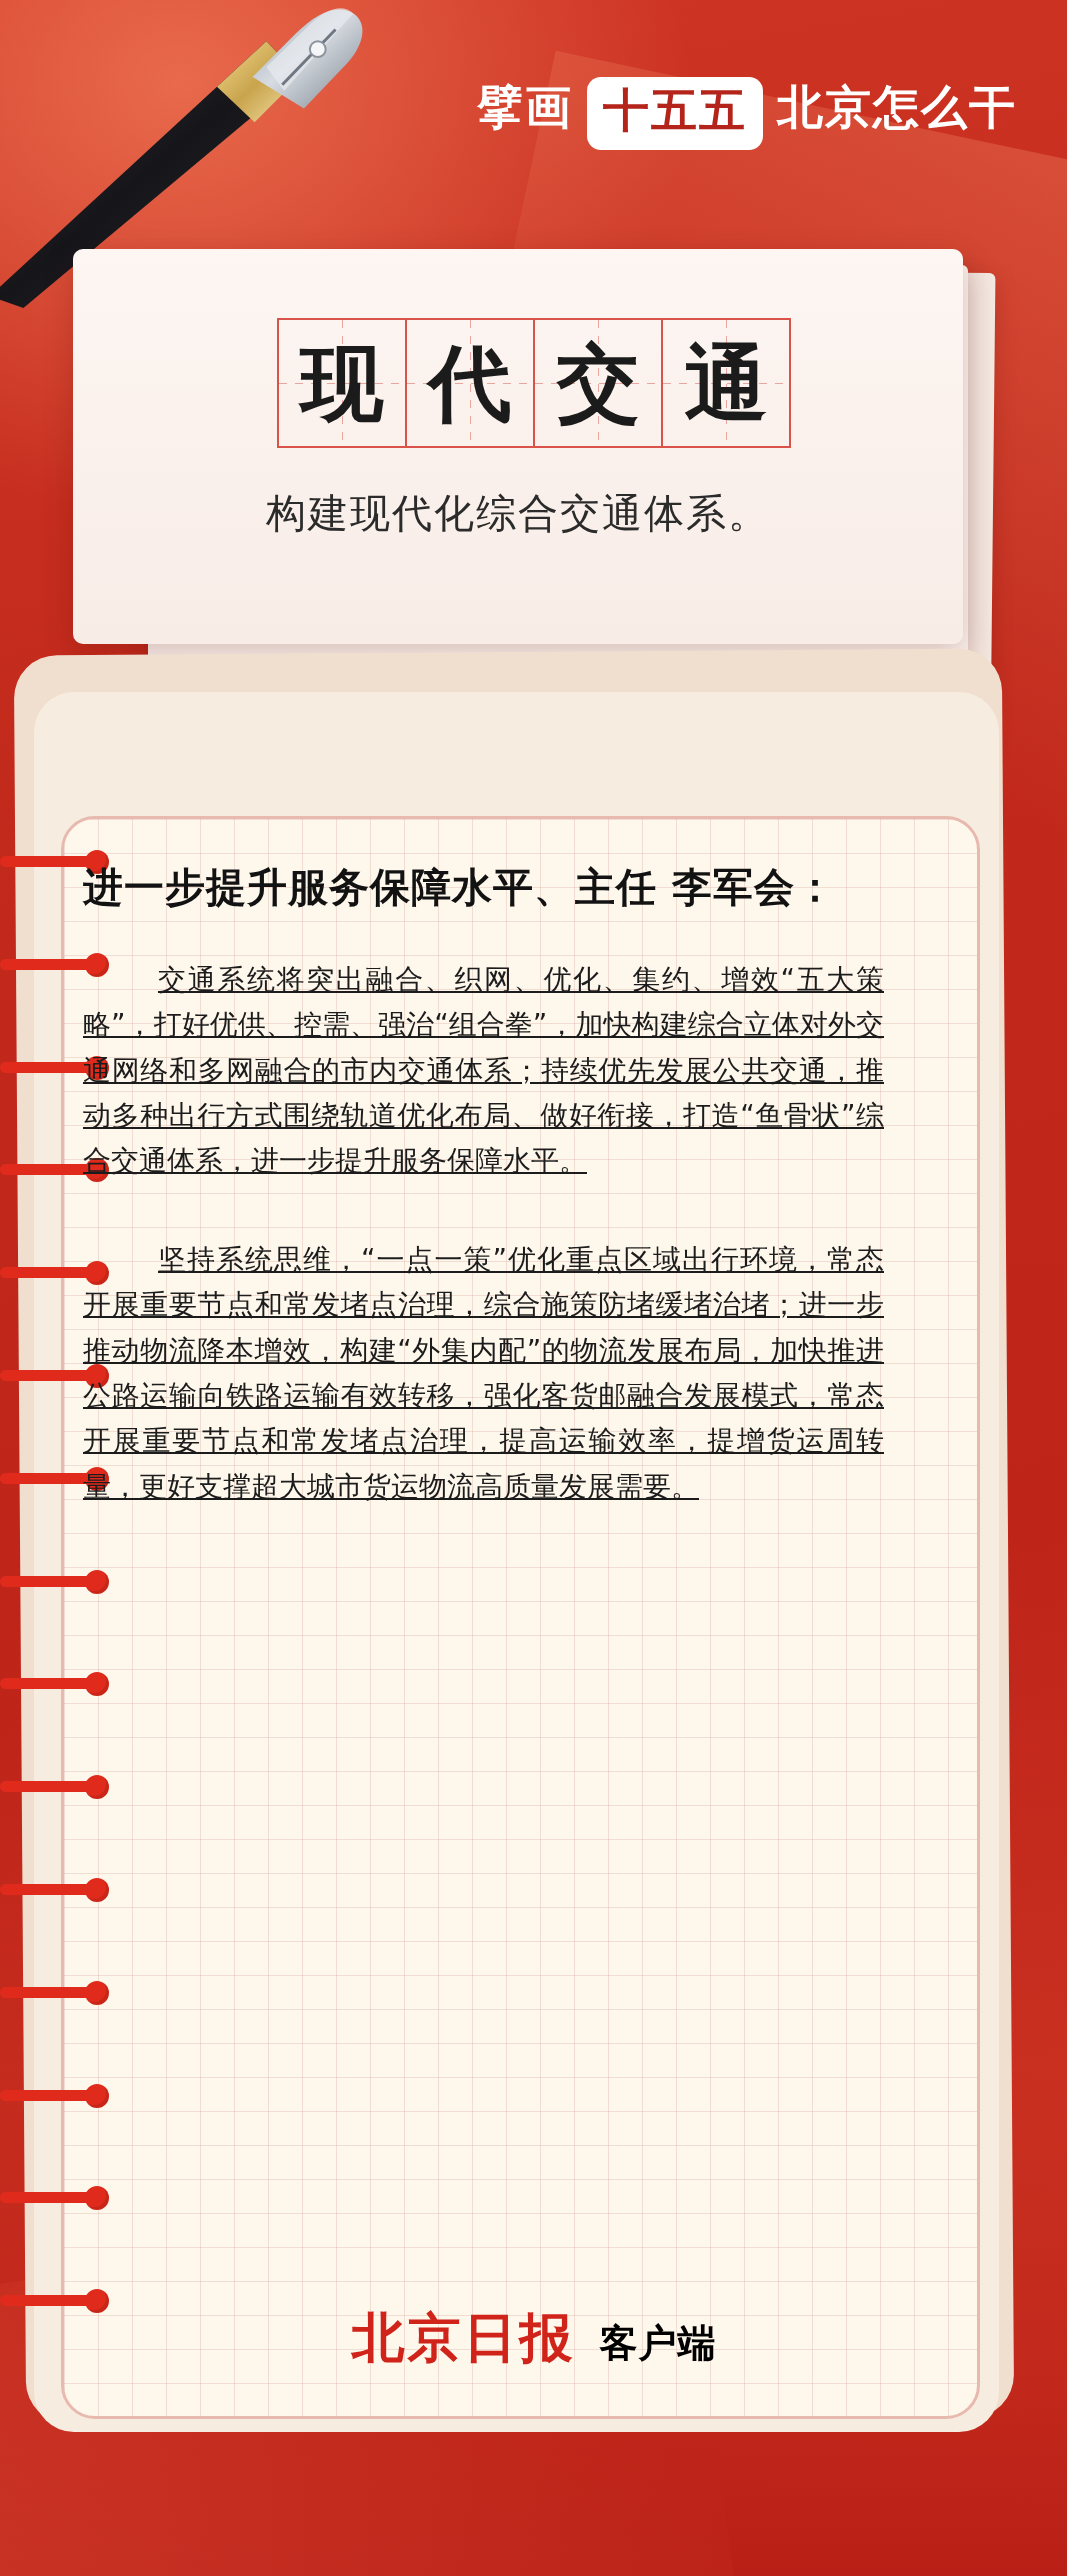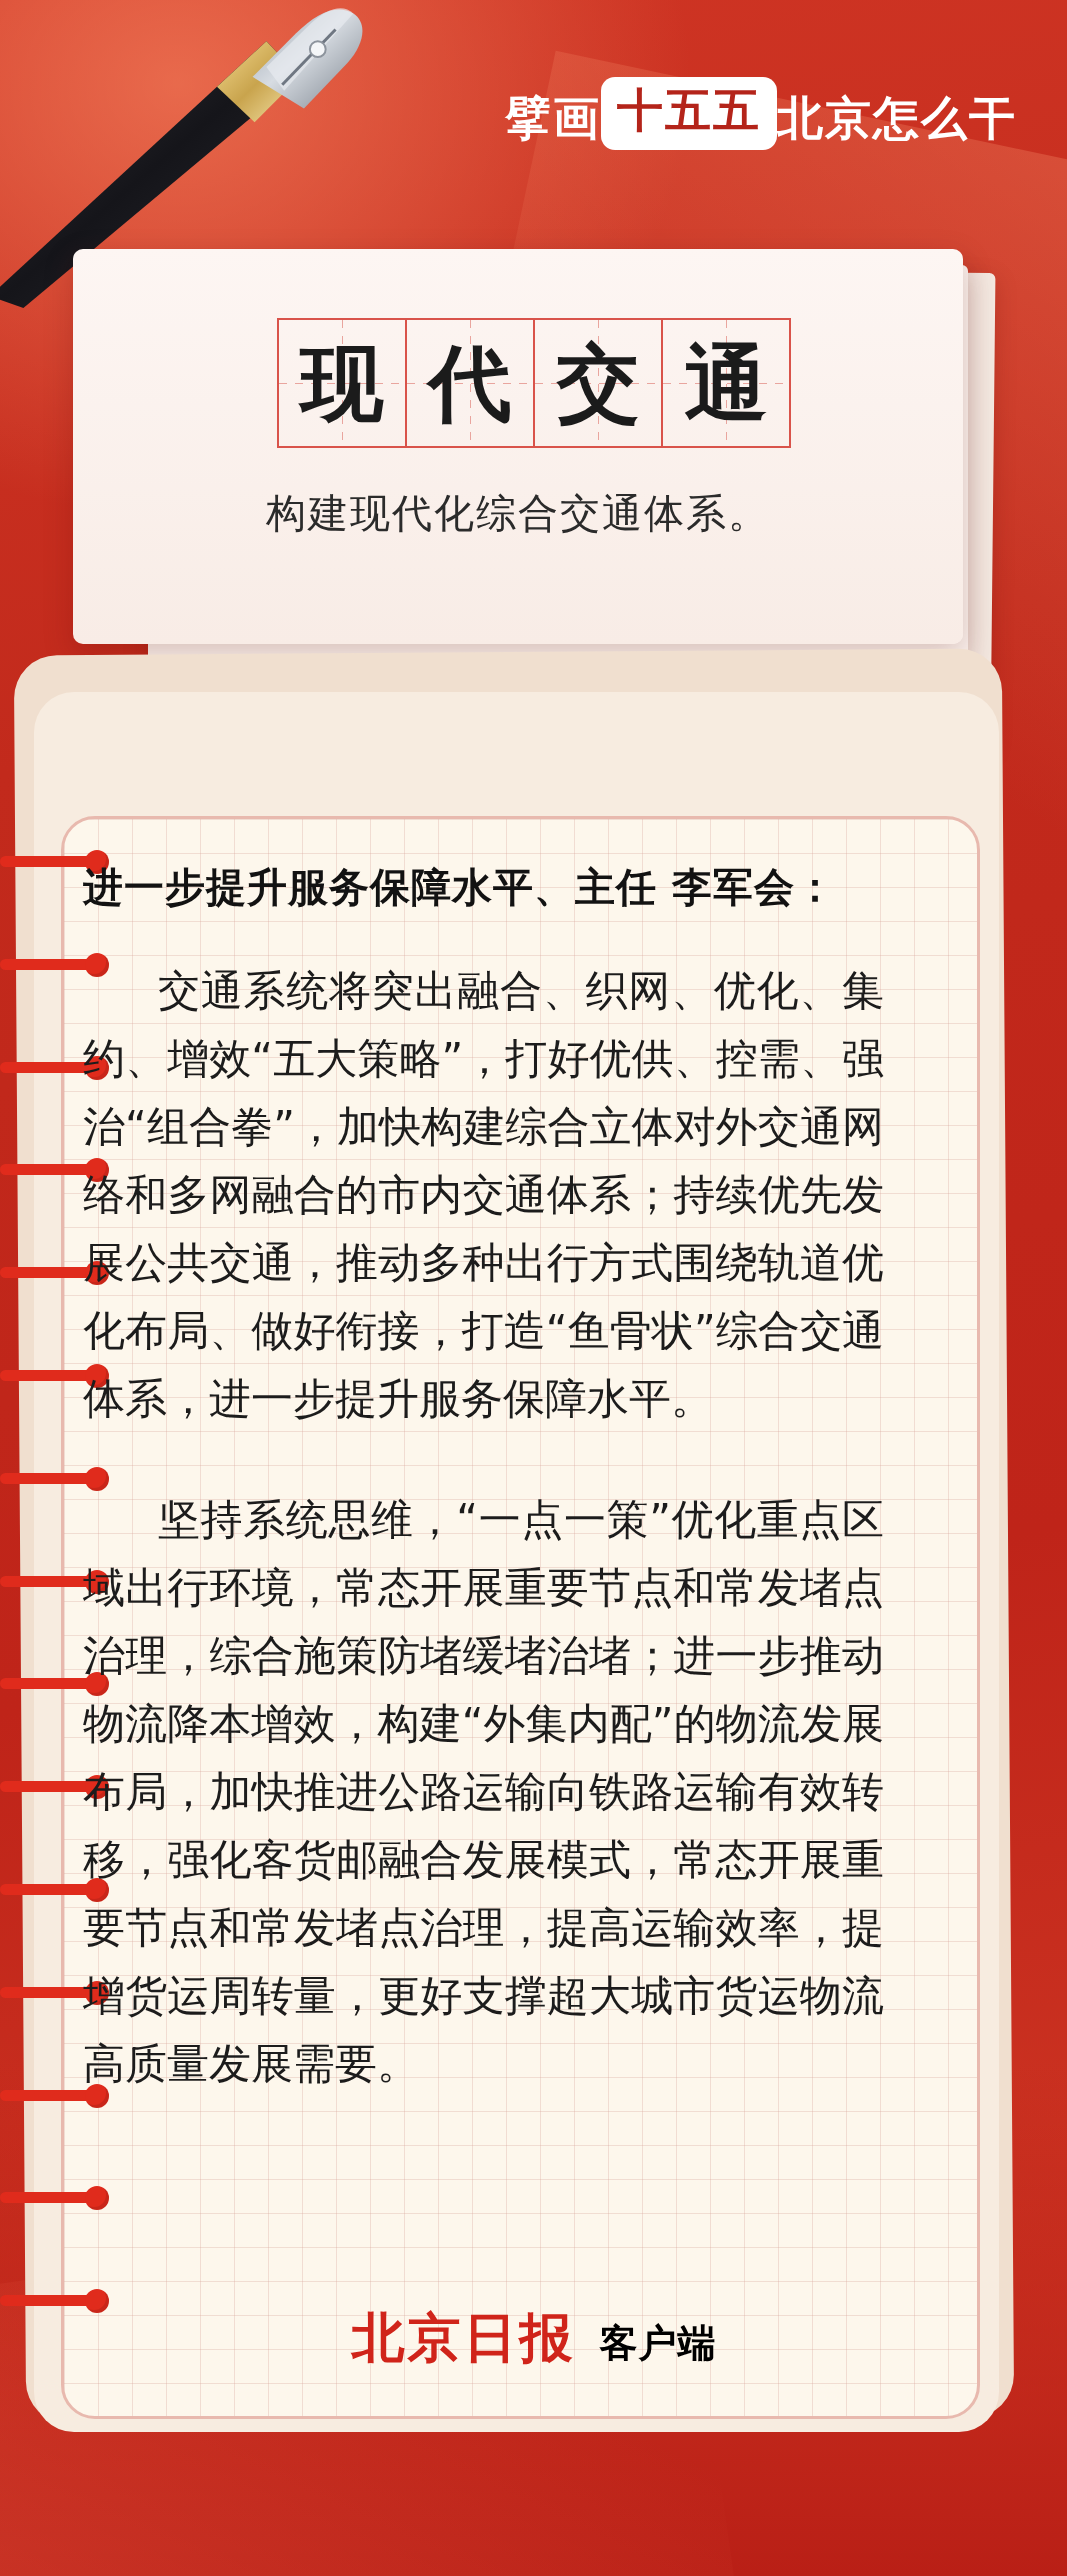--- a/index.html
+++ b/index.html
@@ -54,21 +54,22 @@
   }
   .pen {
     position: absolute;
     left: -30px; top: -18px;
     width: 415px; height: 326px;
   }
   .header-title {
     position: absolute;
     right: 51px; top: 77px;
     display: flex;
-    align-items: flex-end;
+    align-items: flex-start;
+    gap: 14px;
     white-space: nowrap;
     margin-left: 40px;
   }
   .ht-text {
     font-family: "DejaVu Sans", sans-serif;
     font-weight: bold;
     font-size: 46px;
     color: #ffffff;
     letter-spacing: 2px;
   }
@@ -222,27 +223,28 @@
   .card-heading {
     font-family: "DejaVu Sans", sans-serif;
     font-weight: bold;
     font-size: 40px;
     color: #121212;
     letter-spacing: 1px;
     margin-bottom: 42px;
   }
   .para {
     font-family: "DejaVu Sans", sans-serif;
-    font-size: 42px;
+    font-size: 28px;
     line-height: 1.62;
     color: #1c1c1c;
     text-indent: 75px;
     text-align: justify;
     margin-bottom: 53px;
     width: 801px;
+    text-decoration: underline;
   }
 
   
   .footer {
     position: absolute;
     left: 0; top: 2303px;
     width: 1068px;
     display: flex;
     align-items: baseline;
     justify-content: center;

